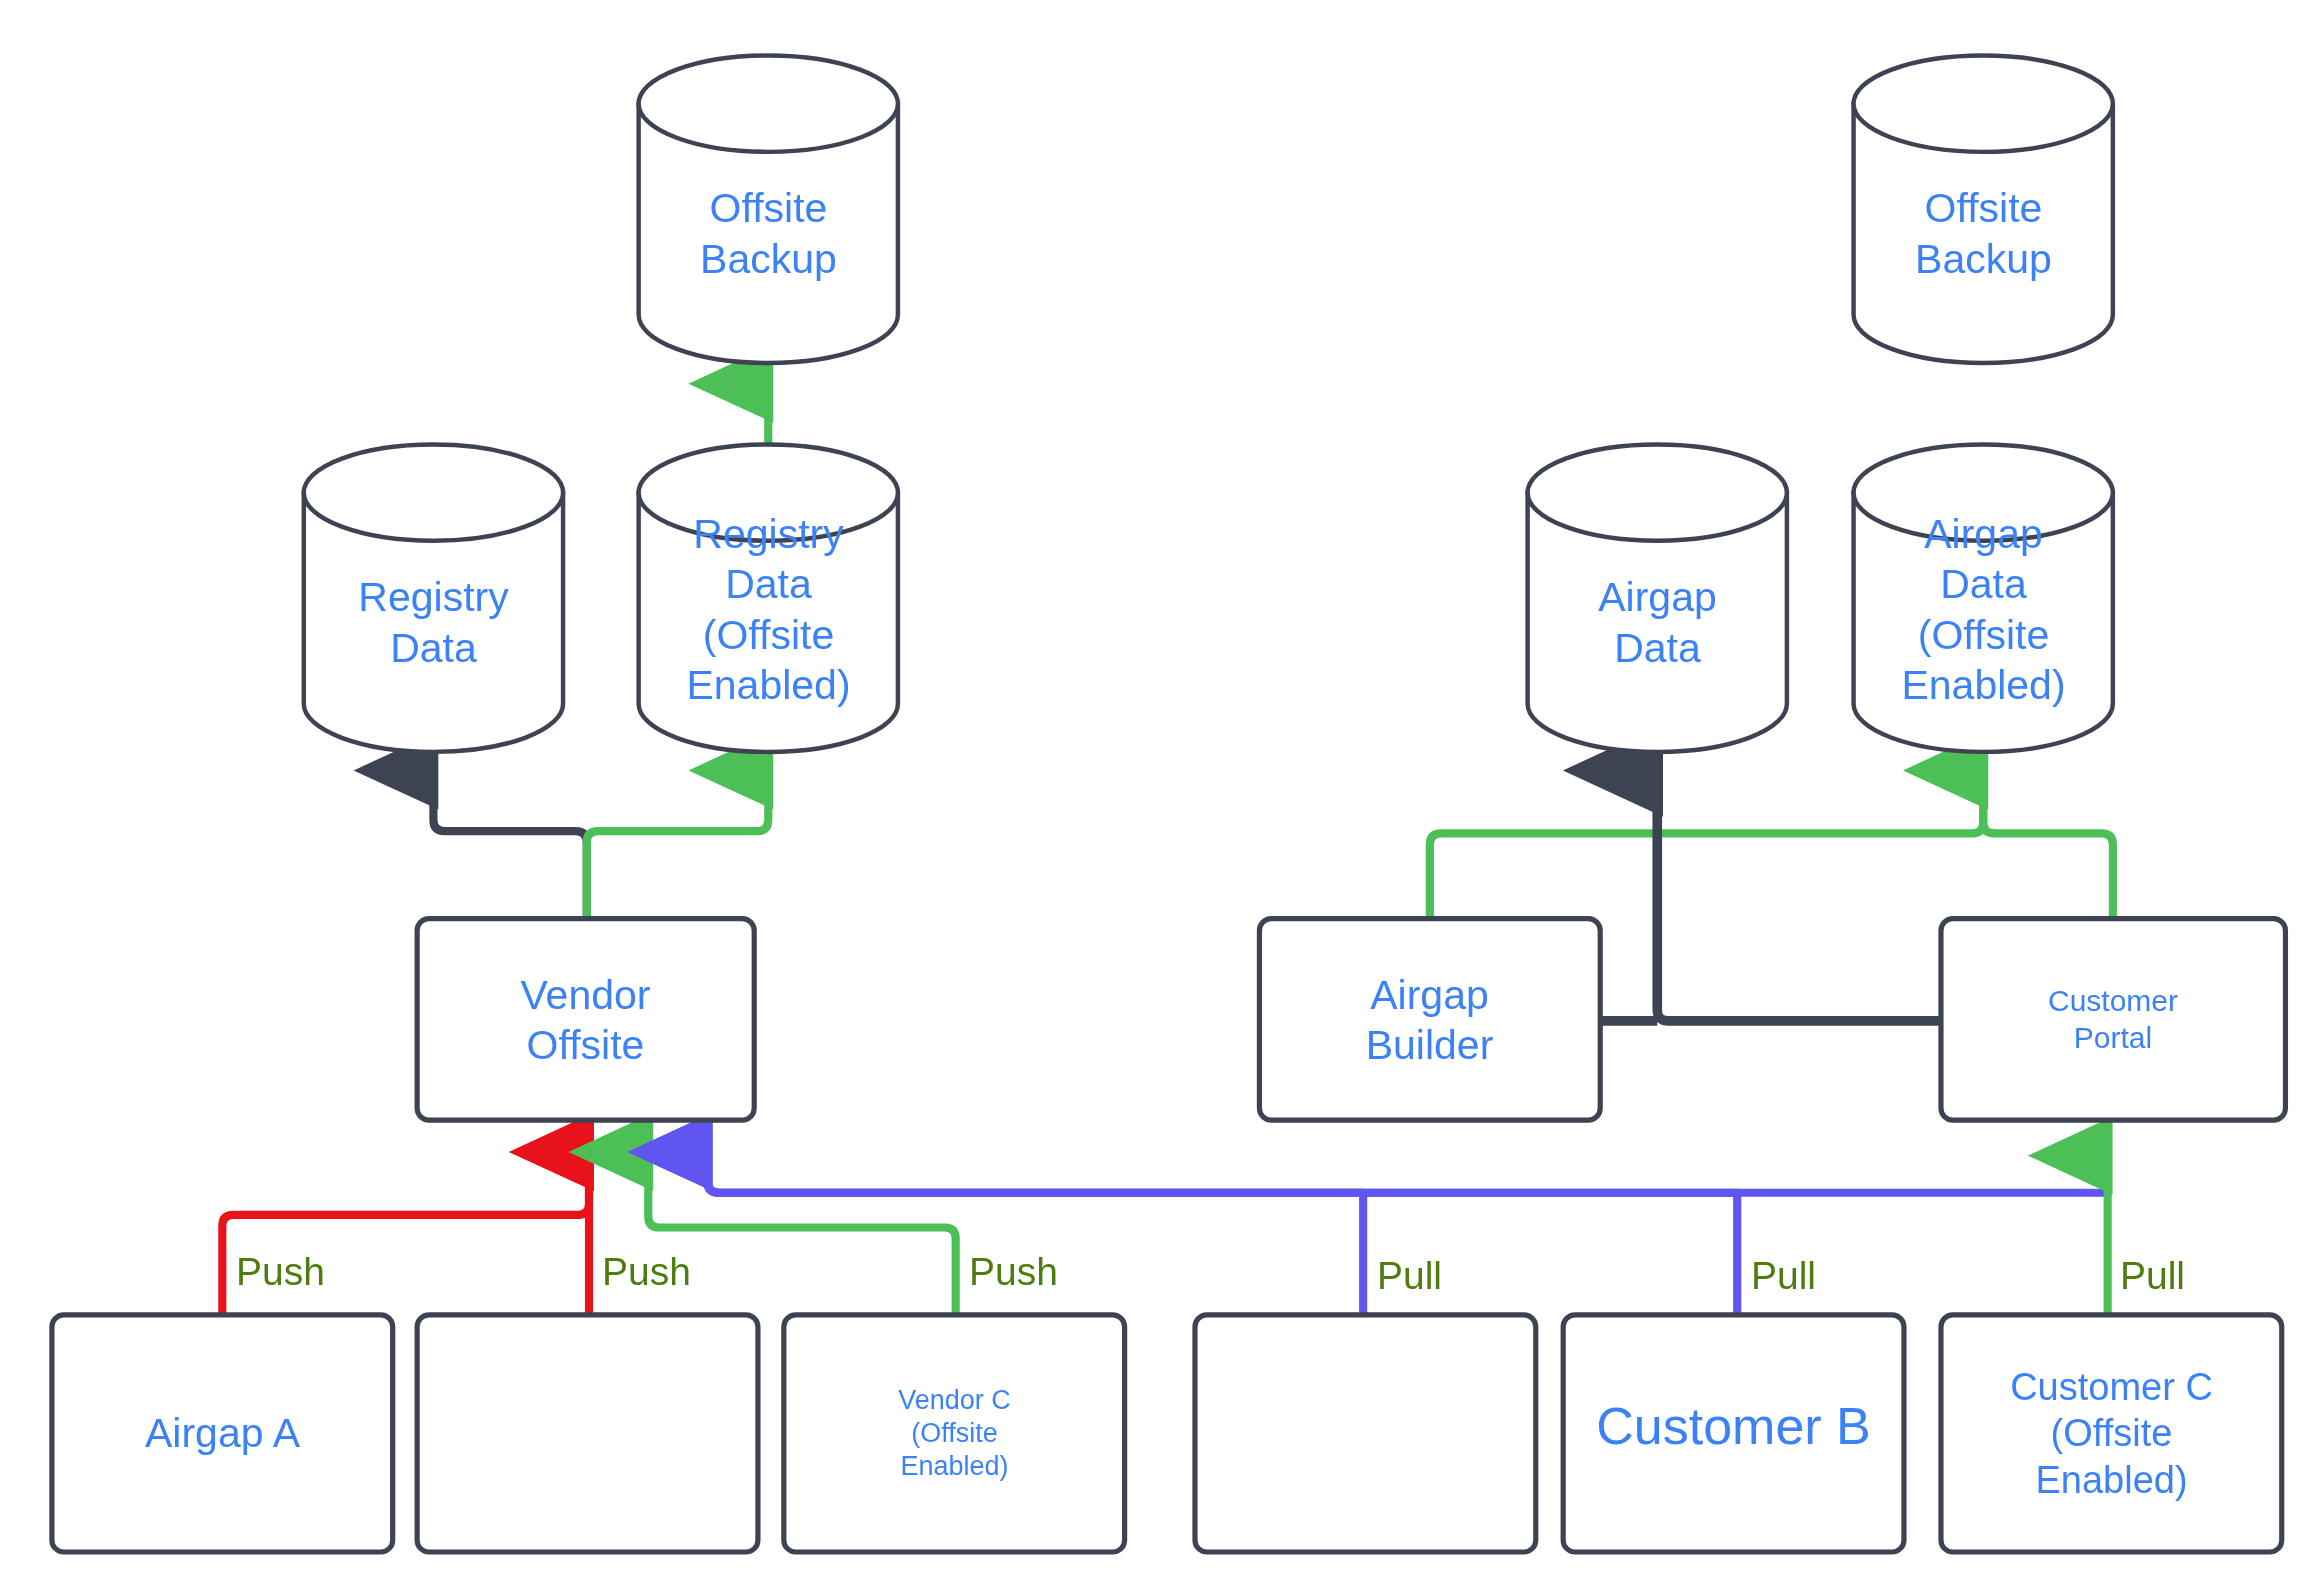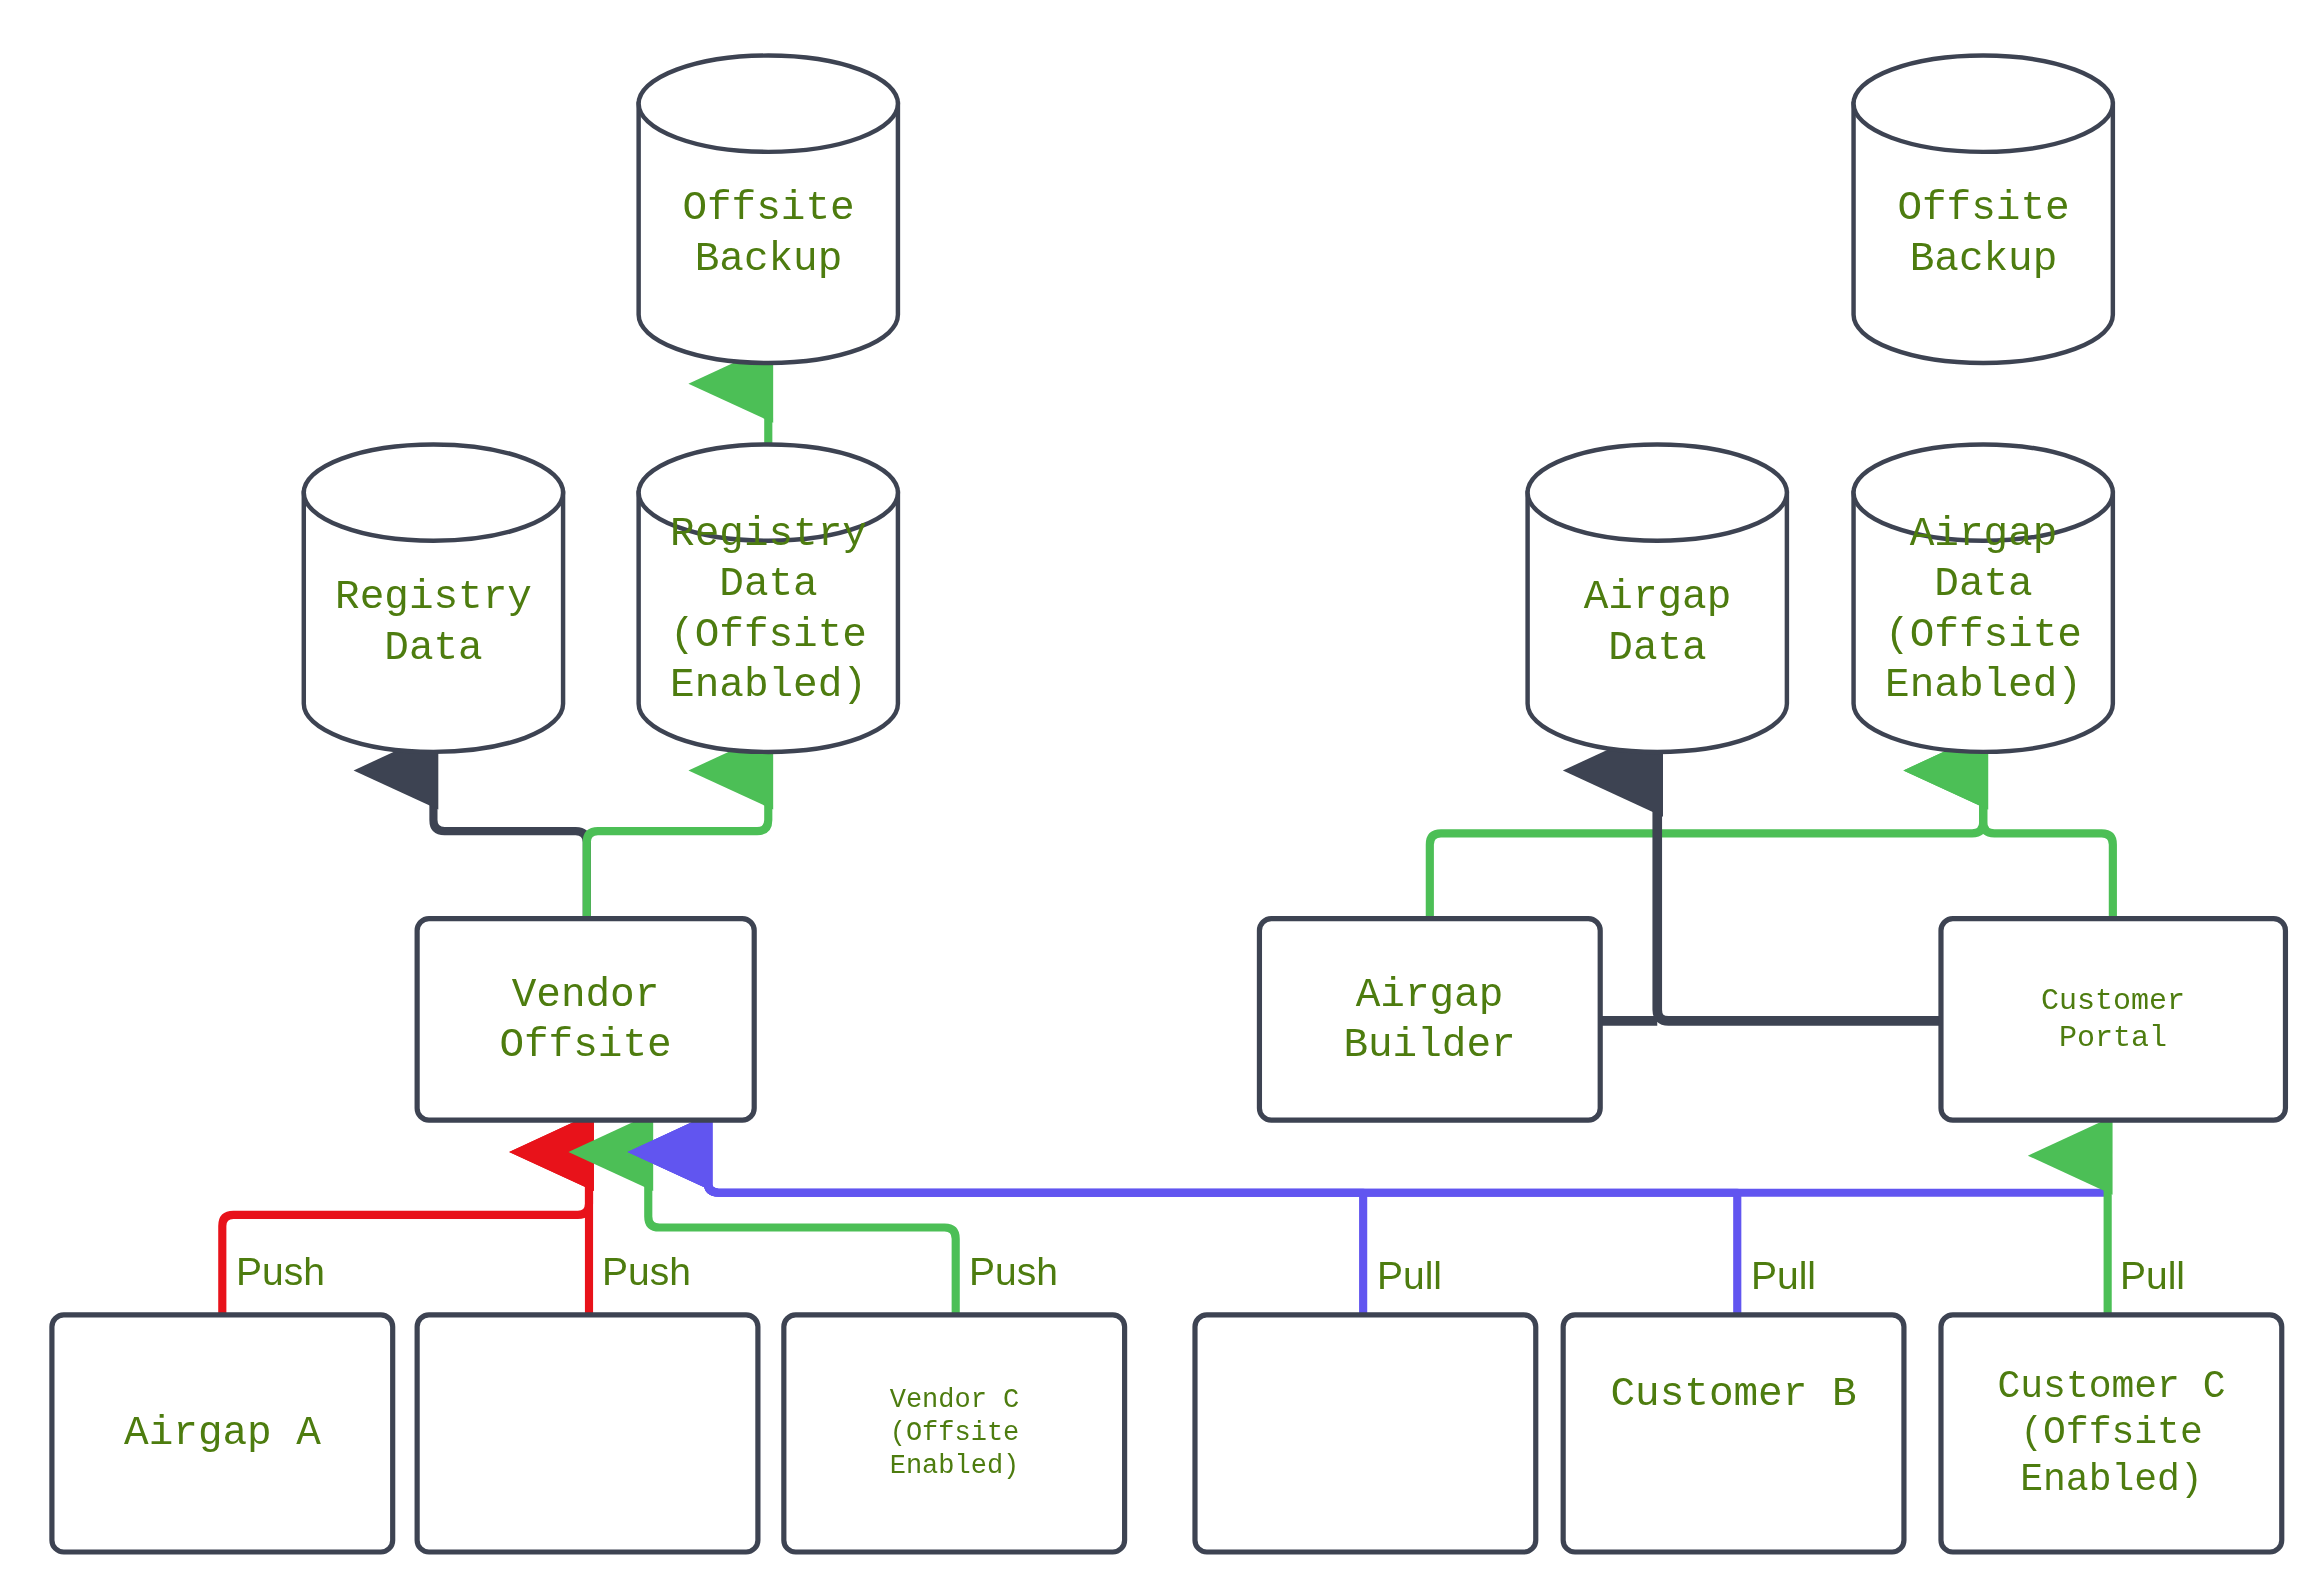--- a/index.html
+++ b/index.html
@@ -2,22 +2,22 @@
 <html style="font-size:12px"><head>
 <meta charset="utf-8">
 <style>
   html,body{margin:0;padding:0;background:#ffffff;}
   #stage{position:relative;width:2307px;height:1592px;background:#ffffff;overflow:hidden;}
   svg{position:absolute;left:0;top:0;width:2307px;height:1592px;}
   .nodelabel{
     position:absolute;
     display:flex;align-items:center;justify-content:center;
     text-align:center;
-    font-family:Liberation Mono, monospace;
-    color:#4d7c0f;
+    font-family:Liberation Sans, sans-serif;
+    color:#3b82f6;
     line-height:1.22;
     pointer-events:none;
     white-space:pre-line;
   }
   .edgelabel{
     position:absolute;
     font-family:"Liberation Sans", sans-serif;
     color:#4d7c0f;
     font-size:39px;
     line-height:1;
@@ -139,21 +139,21 @@
 Offsite</div>
   <div class="nodelabel" style="left:1259px;top:919px;width:341px;height:202px;font-size:41px;">Airgap
 Builder</div>
   <div class="nodelabel" style="left:1941px;top:919px;width:344px;height:202px;font-size:30px;">Customer
 Portal</div>
 
   <div class="nodelabel" style="left:52px;top:1315px;width:341px;height:237px;font-size:41px;">Airgap A</div>
   <div class="nodelabel" style="left:784px;top:1315px;width:341px;height:237px;font-size:27px;">Vendor C
 (Offsite
 Enabled)</div>
-  <div class="nodelabel" style="left:1563px;top:1276px;width:341px;height:237px;font-size:41px;">Customer B</div>
+  <div class="nodelabel" style="left:1563px;top:1308px;width:341px;height:237px;font-size:52px;">Customer B</div>
   <div class="nodelabel" style="left:1941px;top:1315px;width:341px;height:237px;font-size:38px;">Customer C
 (Offsite
 Enabled)</div>
 
   <div class="edgelabel" style="left:236px;top:1252px;">Push</div>
   <div class="edgelabel" style="left:602px;top:1252px;">Push</div>
   <div class="edgelabel" style="left:969px;top:1252px;">Push</div>
   <div class="edgelabel" style="left:1377px;top:1256px;">Pull</div>
   <div class="edgelabel" style="left:1751px;top:1256px;">Pull</div>
   <div class="edgelabel" style="left:2120px;top:1256px;">Pull</div>

